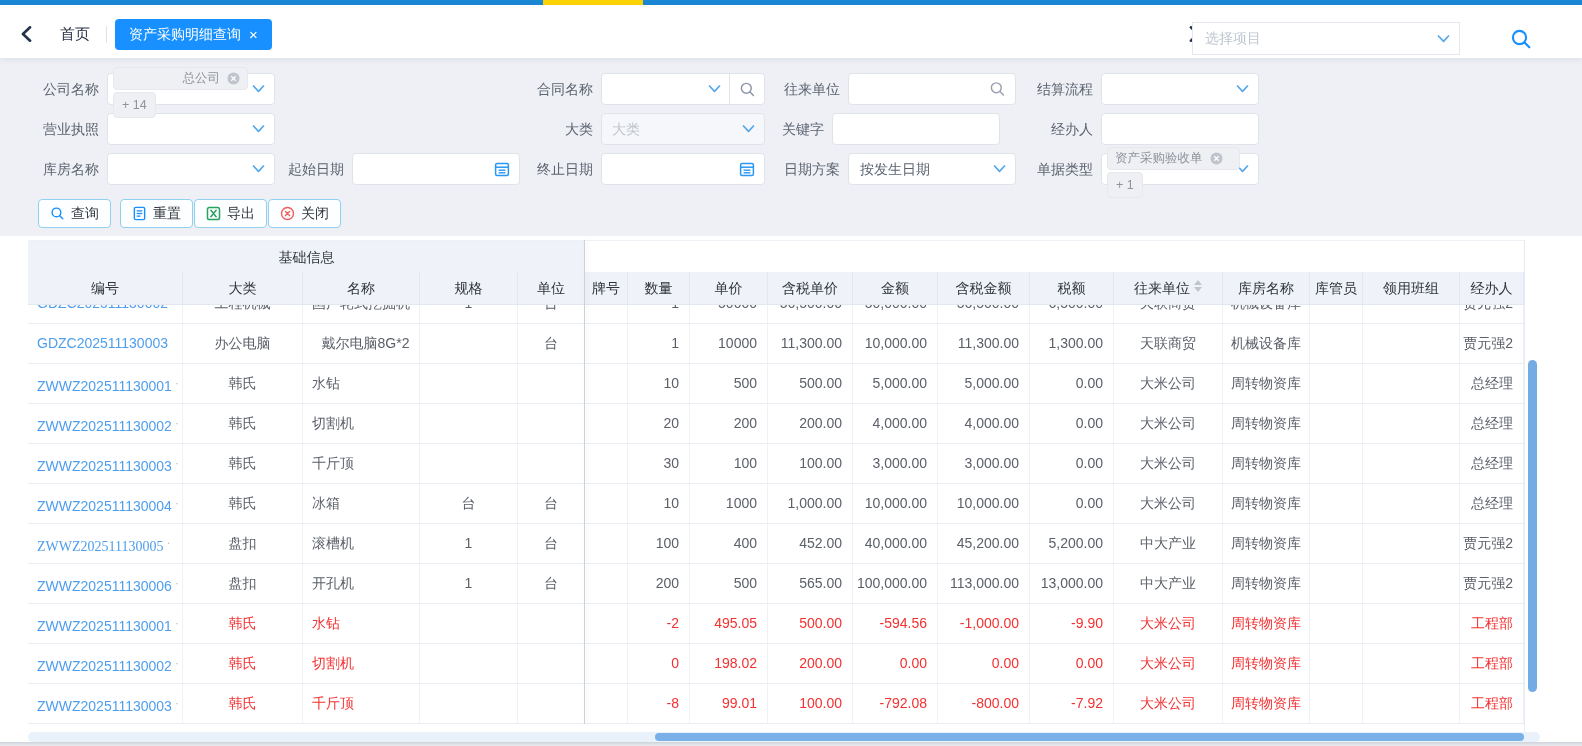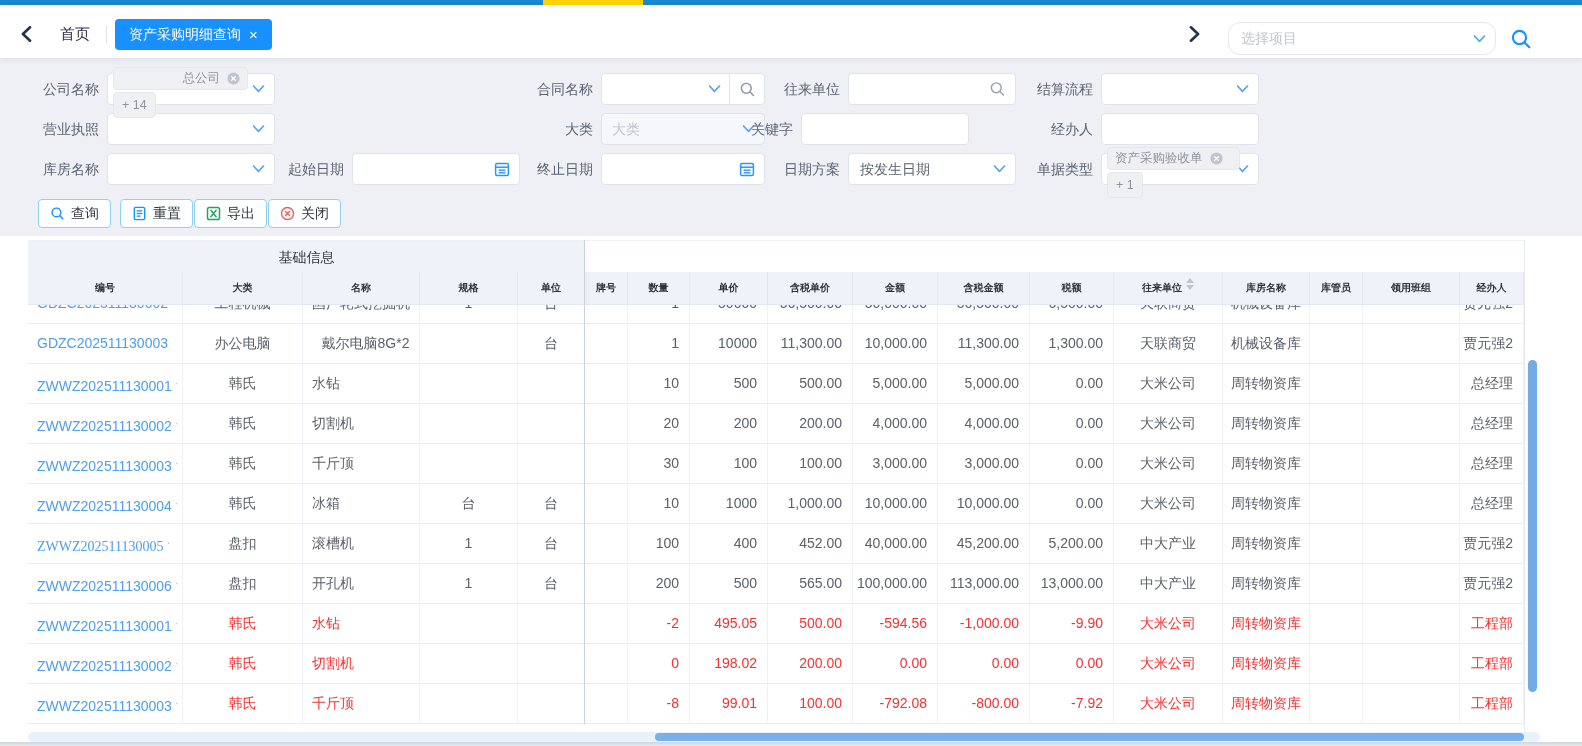--- a/index.html
+++ b/index.html
@@ -13,22 +13,22 @@
           box-shadow:0 2px 6px rgba(20,45,90,.08);z-index:5;}
   .nav-chev{position:absolute;top:17px;width:24px;height:24px;color:#24344f;cursor:pointer;
             display:flex;align-items:center;justify-content:center;}
   .nav-chev svg{width:11px;height:16px;}
   .home-tab{position:absolute;left:48px;top:15px;height:28px;line-height:28px;padding:0 12px;
             font-size:15px;color:#2a3145;cursor:pointer;}
   .tab-divider{position:absolute;left:106px;top:21px;width:1px;height:17px;background:#dde1e8;}
   .active-tab{position:absolute;left:115px;top:14px;height:31px;background:#1890ff;border-radius:4px;
               color:#fff;font-size:14px;display:flex;align-items:center;padding:0 14px;gap:8px;cursor:pointer;}
   .active-tab .tab-close{font-size:15px;line-height:1;cursor:pointer;}
-  .project-select{position:absolute;left:1228px;top:17px;width:268px;height:33px;background:#fff;
-                  border:1px solid #e4e8ee;border-radius:12px;box-sizing:border-box;cursor:pointer;}
+  .project-select{position:absolute;left:1192px;top:17px;width:268px;height:33px;background:#fff;
+                  border:1px solid #e4e8ee;border-radius:0;box-sizing:border-box;cursor:pointer;}
   .project-select .ph{position:absolute;left:12px;top:0;line-height:31px;font-size:14px;color:#bfc6cf;}
   .global-search{position:absolute;left:1510px;top:23px;width:22px;height:22px;color:#1890ff;cursor:pointer;}
   .global-search svg{width:22px;height:22px;}
   
   .filter-panel{position:absolute;left:0;top:58px;width:1582px;height:178px;background:#eef0f5;}
   .fld{position:absolute;height:32px;}
   .fld .lbl{position:absolute;right:100%;margin-right:8px;white-space:nowrap;line-height:32px;
             font-size:14px;color:#5c6370;}
   .ctl{position:relative;width:100%;height:32px;background:#fff;border:1px solid #dfe3ea;
        border-radius:4px;box-sizing:border-box;}
@@ -55,21 +55,21 @@
        display:inline-flex;align-items:center;gap:6px;padding:0 11px;font-size:14px;color:#32373e;
        cursor:pointer;box-sizing:border-box;}
   .btn svg{width:15px;height:15px;}
   
   .tablewrap{position:absolute;left:28px;top:240px;width:1512px;height:502px;background:#fff;}
   .tgroup{position:absolute;left:0;top:0;width:1496px;height:32px;display:flex;border-top:1px solid #edf0f4;}
   .tg-left{width:557px;background:#eff2f8;text-align:center;line-height:32px;font-size:14px;color:#30343c;
            border-bottom:1px solid #e3e7ef;box-sizing:border-box;}
   .tg-right{flex:1;background:#fff;border-bottom:1px solid #e3e7ef;}
   .thead{position:absolute;left:0;top:32px;width:1496px;height:33px;display:flex;}
-  .th{background:#eff2f8;height:33px;line-height:32px;font-size:10px;color:#30343c;font-weight:700;
+  .th{background:#eff2f8;height:33px;line-height:32px;font-size:14px;color:#30343c;font-weight:400;
       text-align:center;border-right:1px solid #e3e7ef;border-bottom:1px solid #e3e7ef;box-sizing:border-box;
       overflow:hidden;white-space:nowrap;position:relative;cursor:pointer;}
   .sortcarets{display:inline-block;vertical-align:1px;margin-left:4px;}
   .sortcarets i{display:block;width:0;height:0;border-left:4px solid transparent;border-right:4px solid transparent;}
   .sortcarets .up{border-bottom:5px solid #c0c4cc;margin-bottom:2px;}
   .sortcarets .dn{border-top:5px solid #c0c4cc;}
   .tbodyvp{position:absolute;left:0;top:65px;width:1496px;height:427px;overflow:hidden;}
   .tbody{margin-top:-21px;}
   .trow{display:flex;height:40px;background:#fff;border-bottom:1px solid #eaedf3;box-sizing:border-box;}
   .td{height:39px;line-height:39px;font-size:14px;color:#5b6069;border-right:1px solid #eef1f6;
@@ -198,21 +198,21 @@
     </div>
     <div class="fld" style="left:601px;top:55px;width:164px;">
       <span class="lbl">大类</span>
       <div class="ctl gray">
         <input value="" placeholder="大类" style="">
         <svg class="chev" viewBox="0 0 13 8">
             <polyline points="1.5,1 6.5,6.3 11.5,1" fill="none" stroke="currentColor" stroke-width="1.7" stroke-linecap="round" stroke-linejoin="round"></polyline>
           </svg>
       </div>
     </div>
-    <div class="fld" style="left:801px;top:55px;width:168px;">
+    <div class="fld" style="left:832px;top:55px;width:168px;">
       <span class="lbl">关键字</span>
       <div class="ctl">
         <input value="" style="">
       </div>
     </div>
     <div class="fld" style="left:1101px;top:55px;width:158px;">
       <span class="lbl">经办人</span>
       <div class="ctl">
         <input value="" style="">
       </div>

